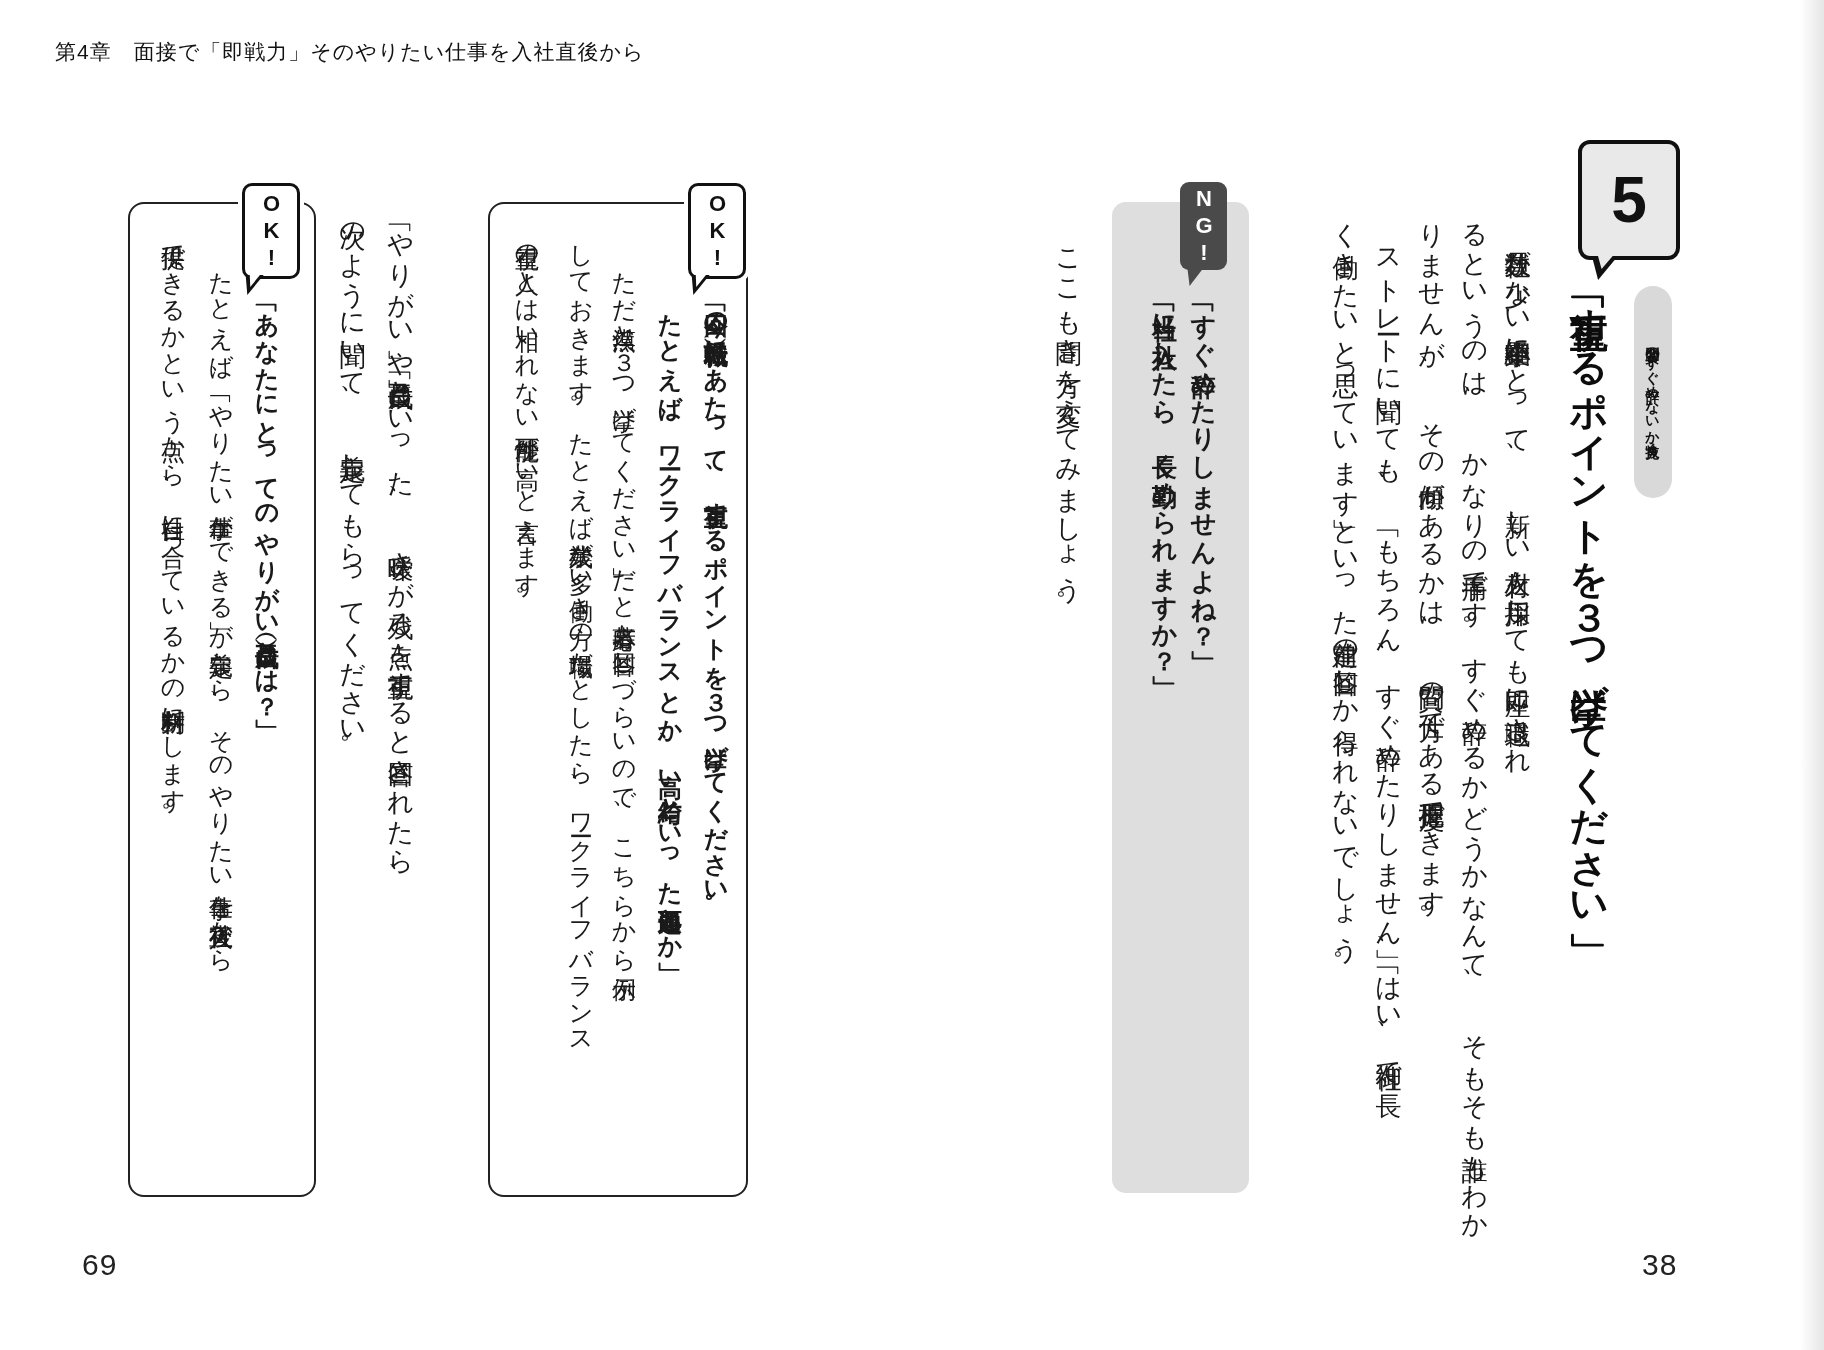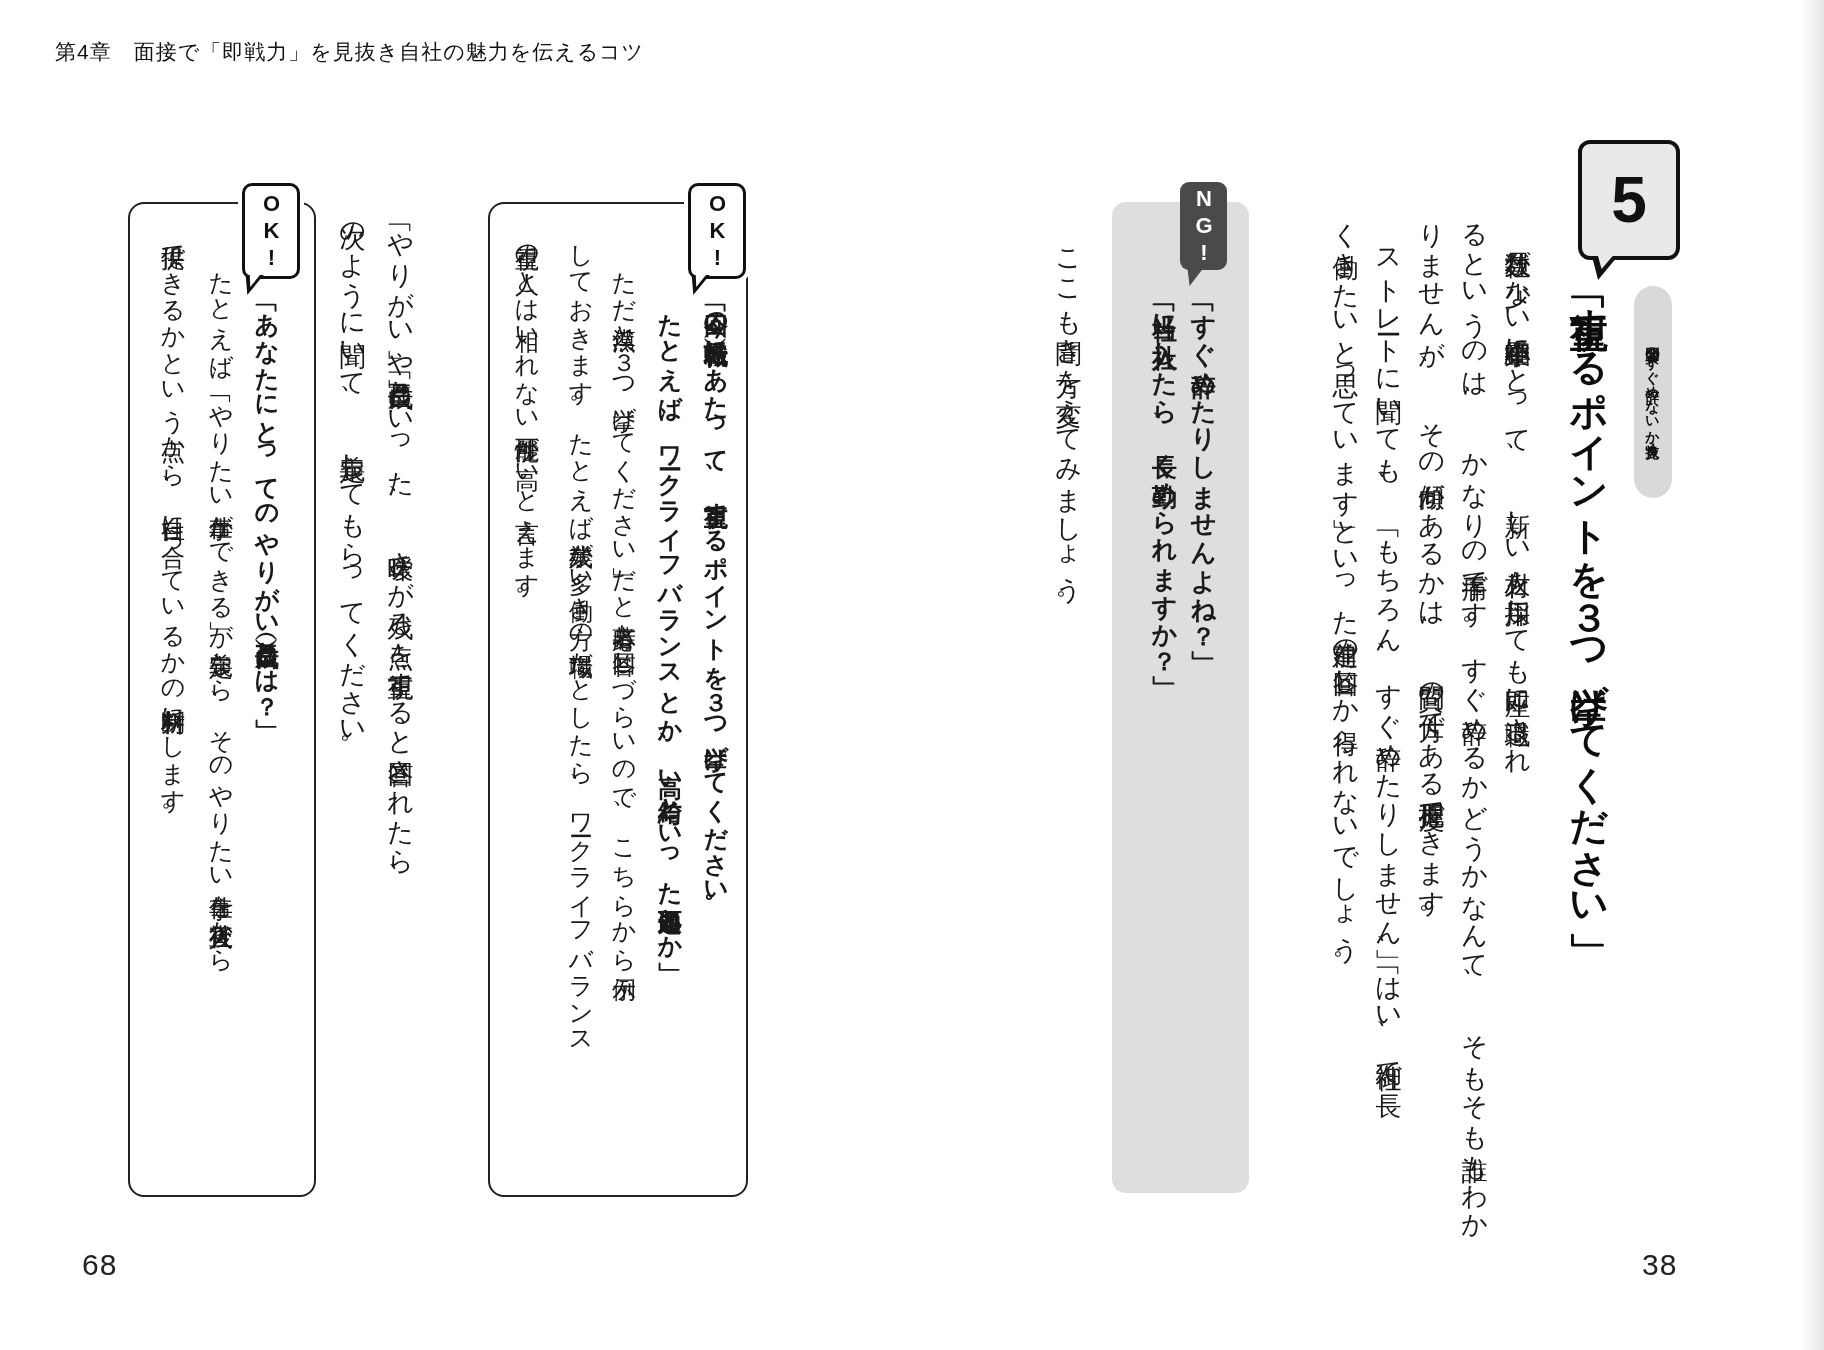--- a/index.html
+++ b/index.html
@@ -54,21 +54,21 @@
   .pnum{position:absolute;top:1248px;font-size:30px;color:#222;letter-spacing:1px;}
 </style>
 </head>
 <body>
 
 <div>
 
   <div class="edge"></div>
 
   <div class="header">
-    <span>第4章　面接で「即戦力」を見抜き自社の魅力を伝えるコツ</span>
+    <span>第4章　面接で「即戦力」そのやりたい仕事を入社直後から</span>
   </div>
 
   <section>
 
     <div class="b5">
       <span class="num">5</span>
     </div>
 
     <div class="capsule">
       <span>質問②「すぐ辞めないか」見抜く</span>
@@ -110,16 +110,16 @@
     <div class="vcol mincho" style="left:339px;top:205px;">次のように聞いて、　定義してもらってください。</div>
 
     <div class="okbox" style="left:128px;width:184px;"></div>
     <div class="okbadge" style="left:242px;">
       <span class="btext">OK!</span>
     </div>
     <div class="vcol goth bx" style="left:255px;top:296px;">「あなたにとってのやりがい（自己成長）とは？」</div>
     <div class="vcol mincho bx ind" style="left:209px;top:228px;">たとえば、「やりたい仕事ができる」が定義なら、そのやりたい仕事を入社直後から</div>
     <div class="vcol mincho bx" style="left:161px;top:228px;">提供できるかという点から、自社に合っているかの判断材料にします。</div>
 
-    <div class="pnum" style="left:82px;">68</div>
+    <div class="pnum" style="left:82px;">69</div>
   </section>
 
 </div>
 
 </body></html>

